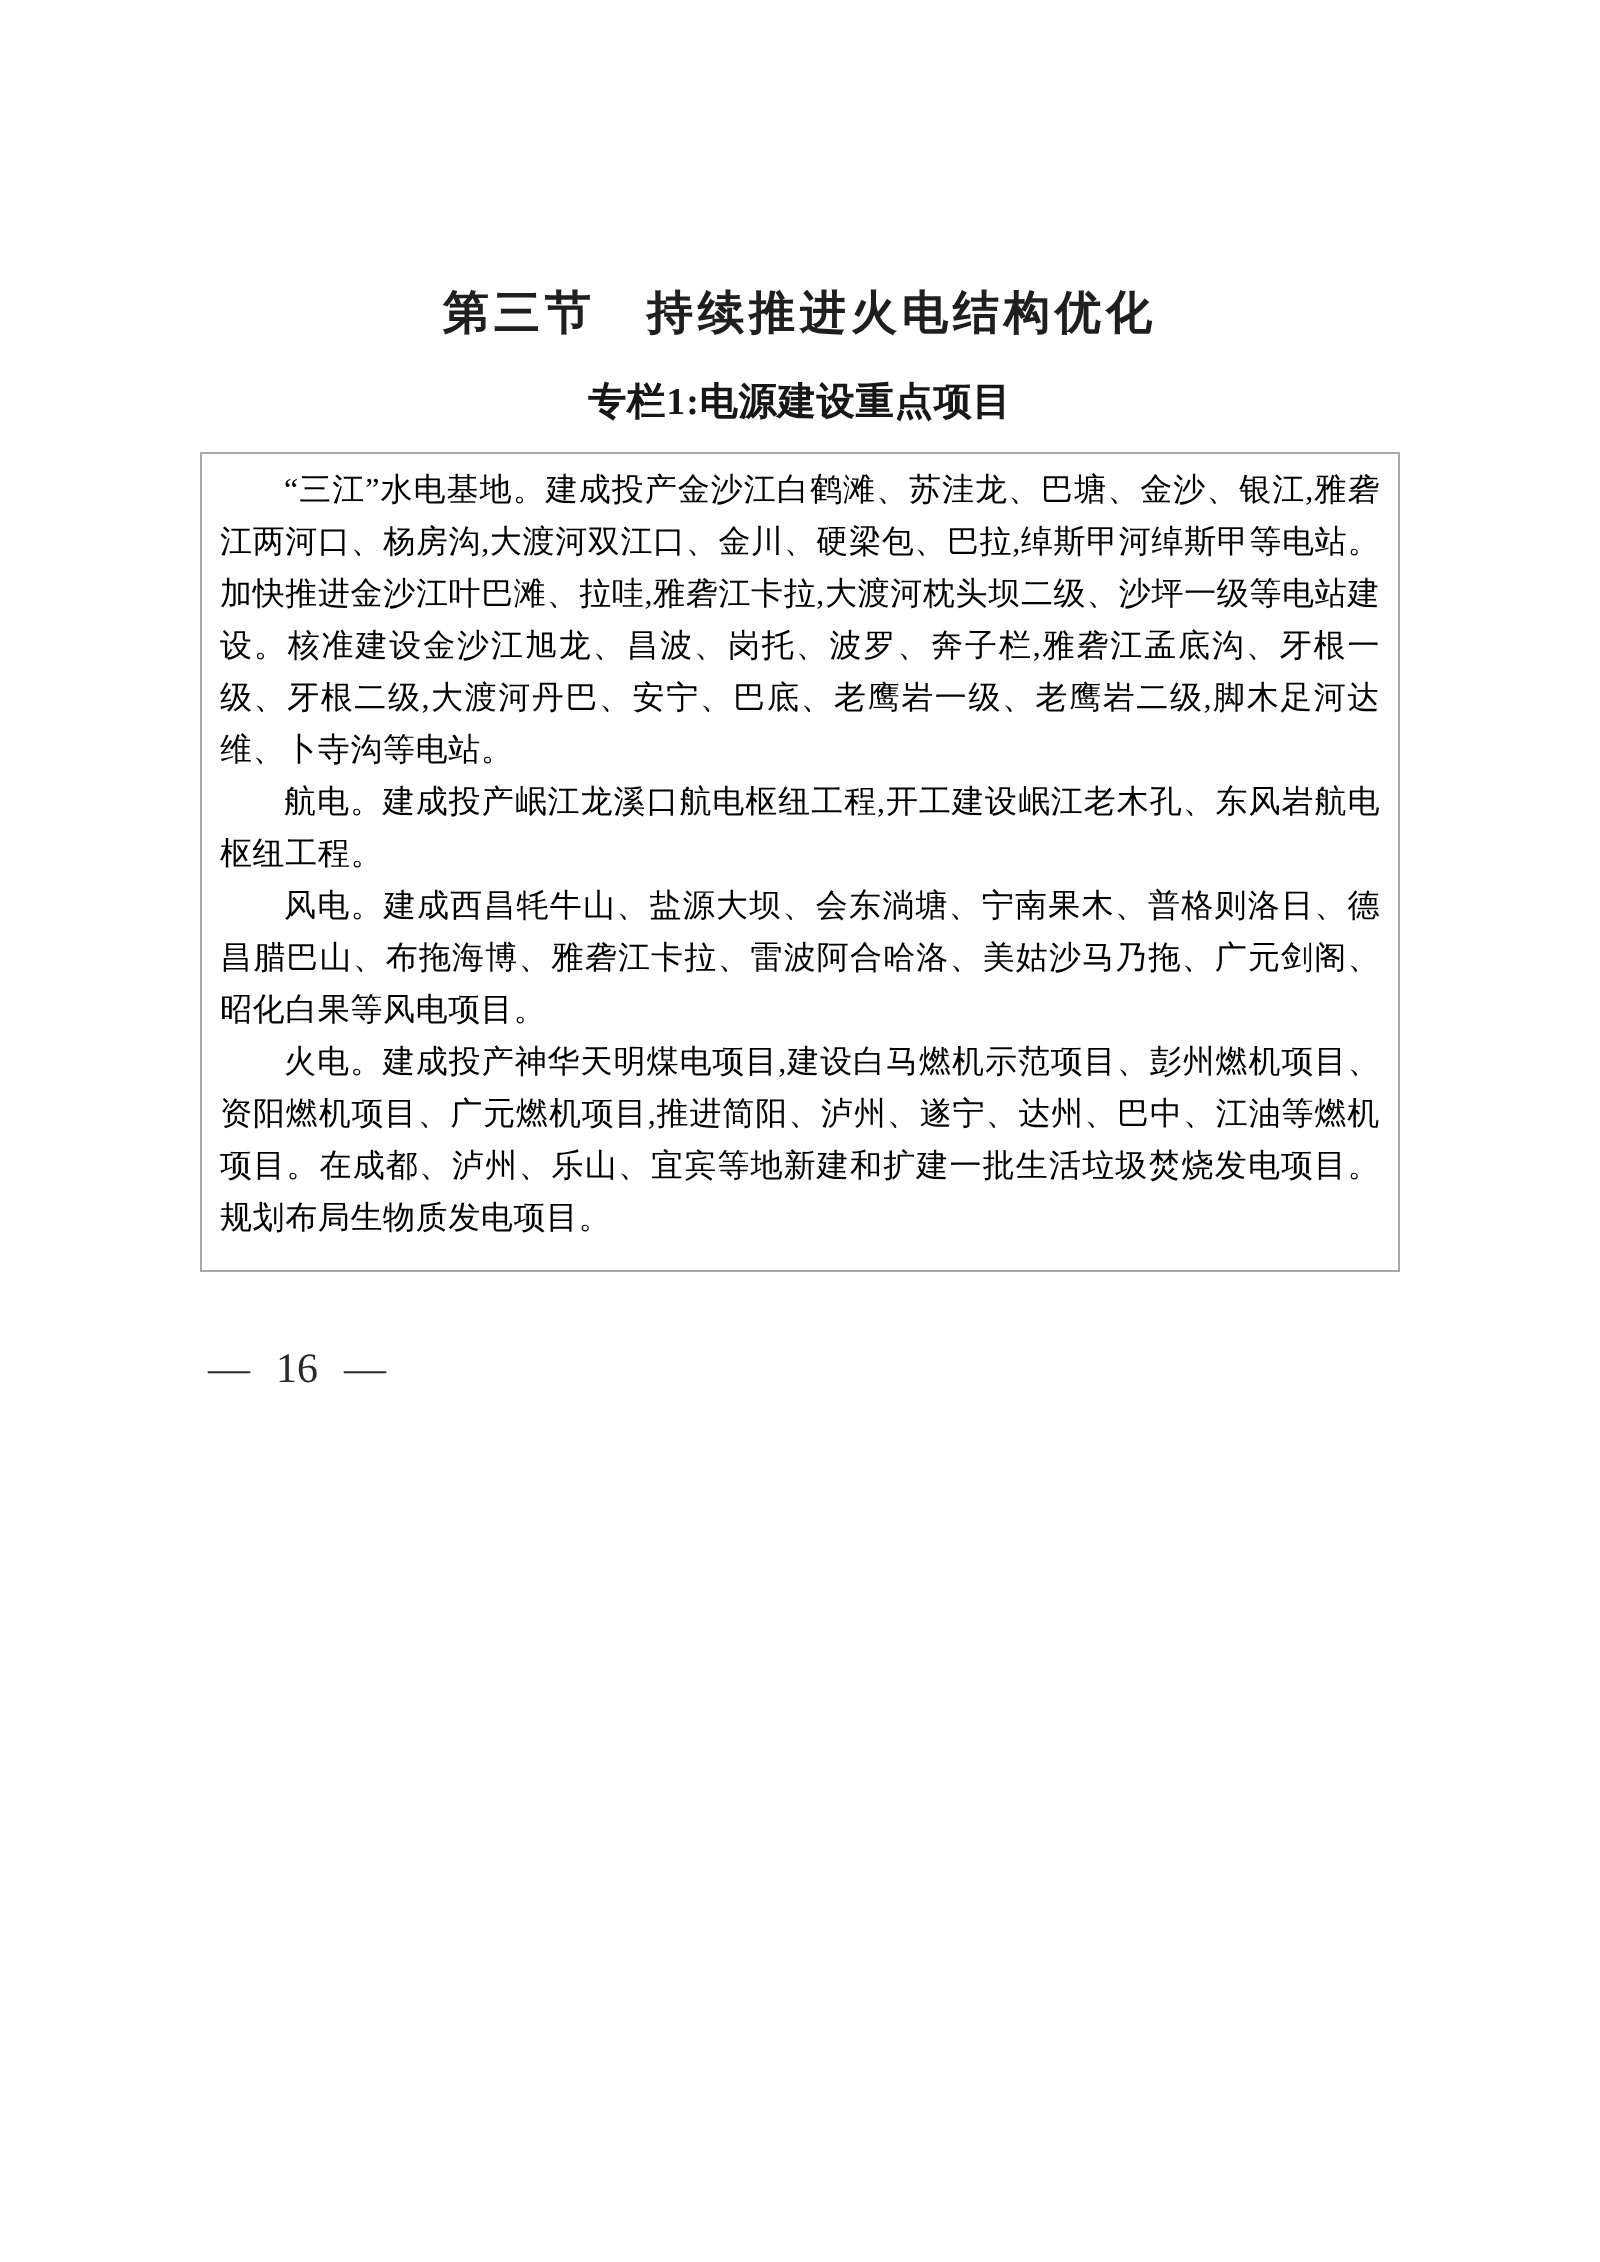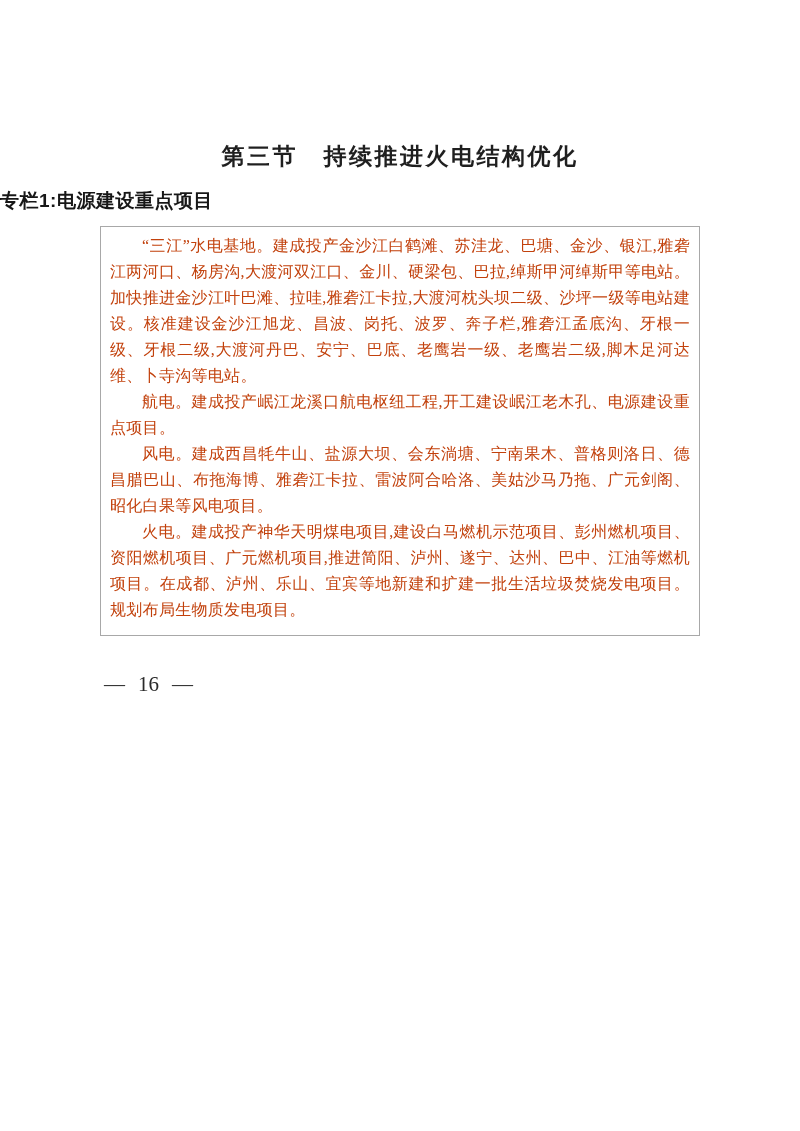--- a/index.html
+++ b/index.html
@@ -30,43 +30,44 @@
     font-size: 21px;
     line-height: 41px;
     letter-spacing: 1.5px;
     text-align: justify;
     text-justify: inter-character;
     text-indent: 2em;
     color: #242424;
   }
   .box-title {
     margin: 16px 0 0 0;
+    text-align: center;
     font-size: 19px;
     font-weight: bold;
     letter-spacing: 0.5px;
-    font-family: Liberation Sans, sans-serif;
+    font-family: Liberation Serif, serif;
     color: #171717;
   }
   .project-box {
     box-sizing: border-box;
     width: 600px;
     margin: 12px auto 0 auto;
     border: 1px solid #a8a8a8;
     padding: 6px 9px 12px 9px;
     background: #ffffff;
   }
   .project-box p {
     margin: 0;
     font-size: 16px;
     line-height: 26px;
     letter-spacing: 0.3px;
     text-align: justify;
     text-justify: inter-character;
     text-indent: 2em;
-    color: #c2410c;
+    color: #000000;
   }
   .page-footer {
     margin: 36px 0 0 104px;
     font-size: 21px;
     color: #2a2a2a;
     display: flex;
     align-items: center;
     gap: 13px;
   }
 </style>
@@ -75,21 +76,21 @@
 
 <div class="page">
 
   <h2 class="section-title">第三节　持续推进火电结构优化</h2>
 
 
   <h3 class="box-title">专栏1:电源建设重点项目</h3>
 
   <div class="project-box">
     <p>“三江”水电基地。建成投产金沙江白鹤滩、苏洼龙、巴塘、金沙、银江,雅砻江两河口、杨房沟,大渡河双江口、金川、硬梁包、巴拉,绰斯甲河绰斯甲等电站。加快推进金沙江叶巴滩、拉哇,雅砻江卡拉,大渡河枕头坝二级、沙坪一级等电站建设。核准建设金沙江旭龙、昌波、岗托、波罗、奔子栏,雅砻江孟底沟、牙根一级、牙根二级,大渡河丹巴、安宁、巴底、老鹰岩一级、老鹰岩二级,脚木足河达维、卜寺沟等电站。</p>
-    <p>航电。建成投产岷江龙溪口航电枢纽工程,开工建设岷江老木孔、电源建设重点项目。</p>
+    <p>航电。建成投产岷江龙溪口航电枢纽工程,开工建设岷江老木孔、东风岩航电枢纽工程。</p>
     <p>风电。建成西昌牦牛山、盐源大坝、会东淌塘、宁南果木、普格则洛日、德昌腊巴山、布拖海博、雅砻江卡拉、雷波阿合哈洛、美姑沙马乃拖、广元剑阁、昭化白果等风电项目。</p>
     <p>火电。建成投产神华天明煤电项目,建设白马燃机示范项目、彭州燃机项目、资阳燃机项目、广元燃机项目,推进简阳、泸州、遂宁、达州、巴中、江油等燃机项目。在成都、泸州、乐山、宜宾等地新建和扩建一批生活垃圾焚烧发电项目。规划布局生物质发电项目。</p>
   </div>
 
   <div class="page-footer">
     <span>—</span>
     <span>16</span>
     <span>—</span>
   </div>
 

